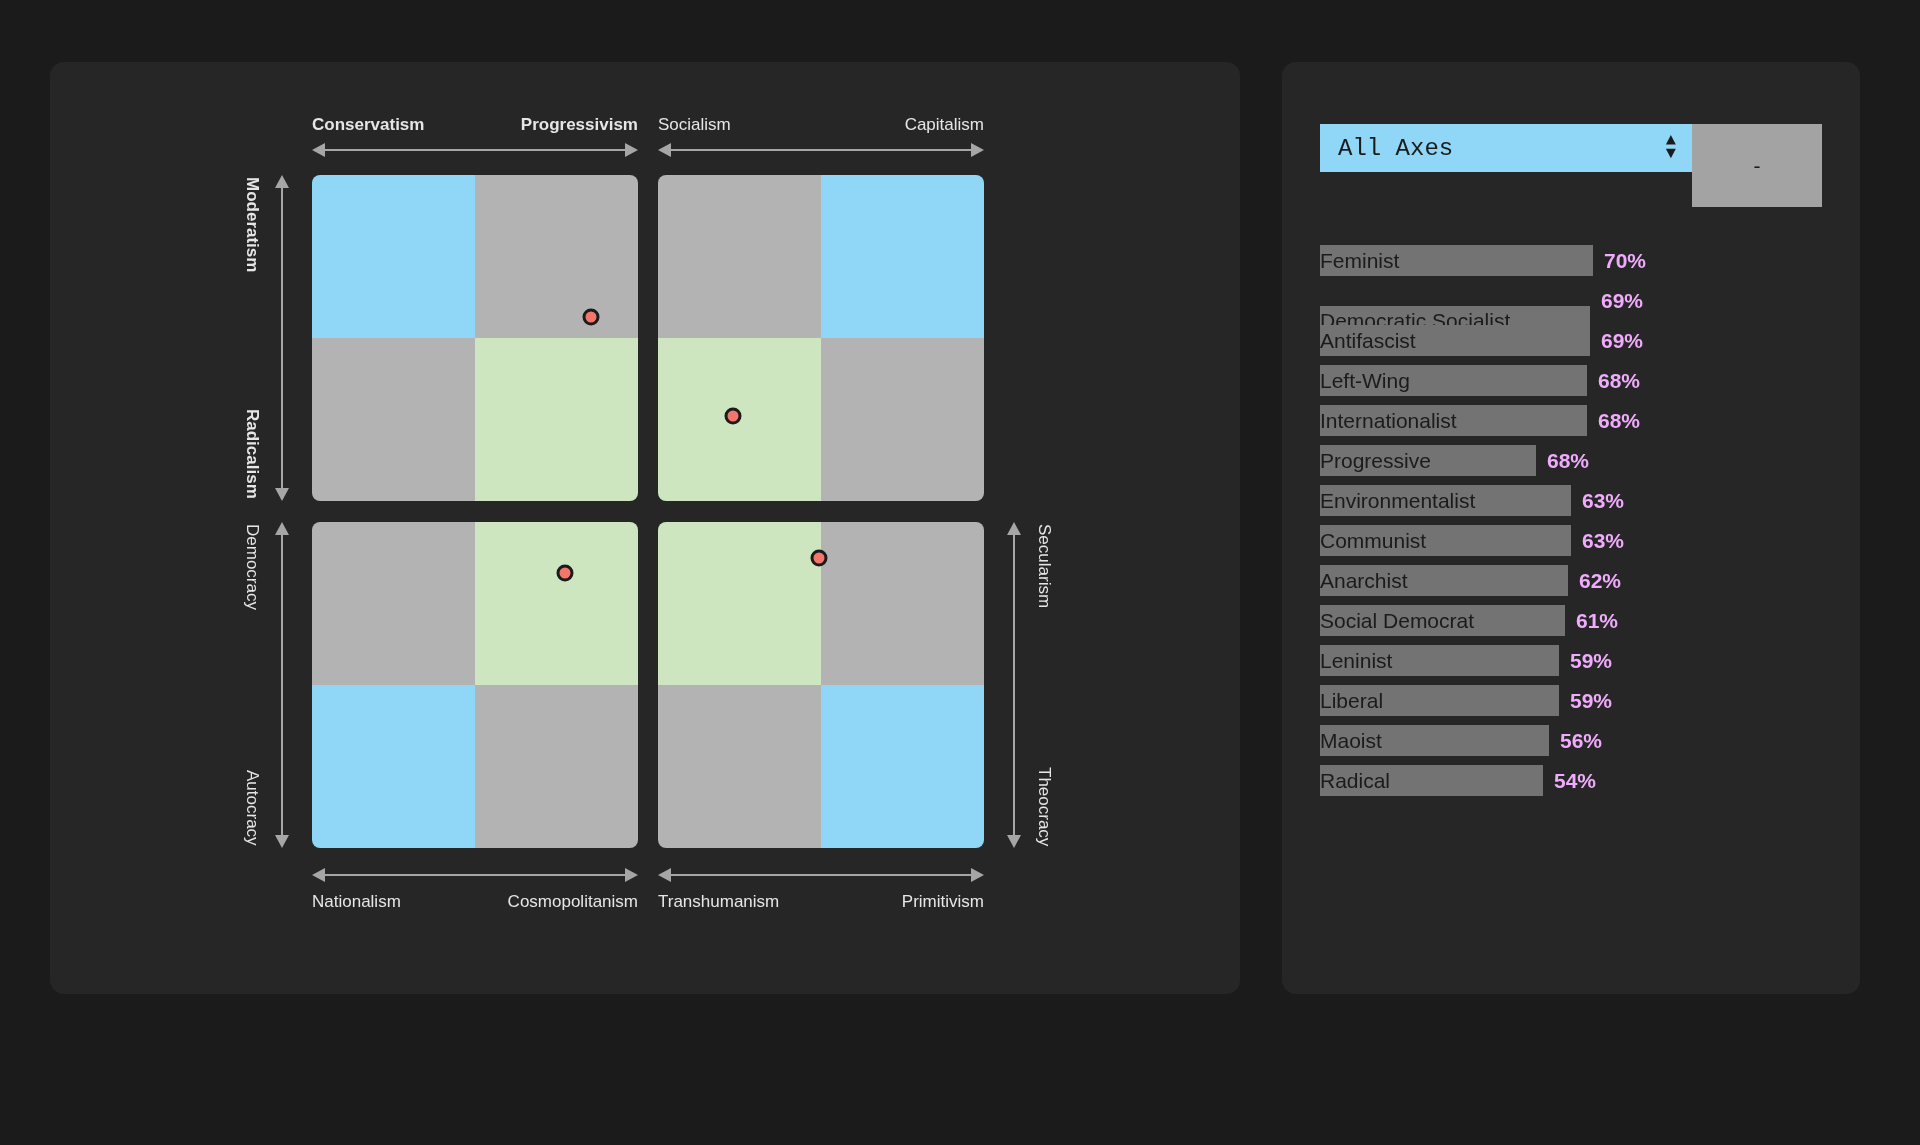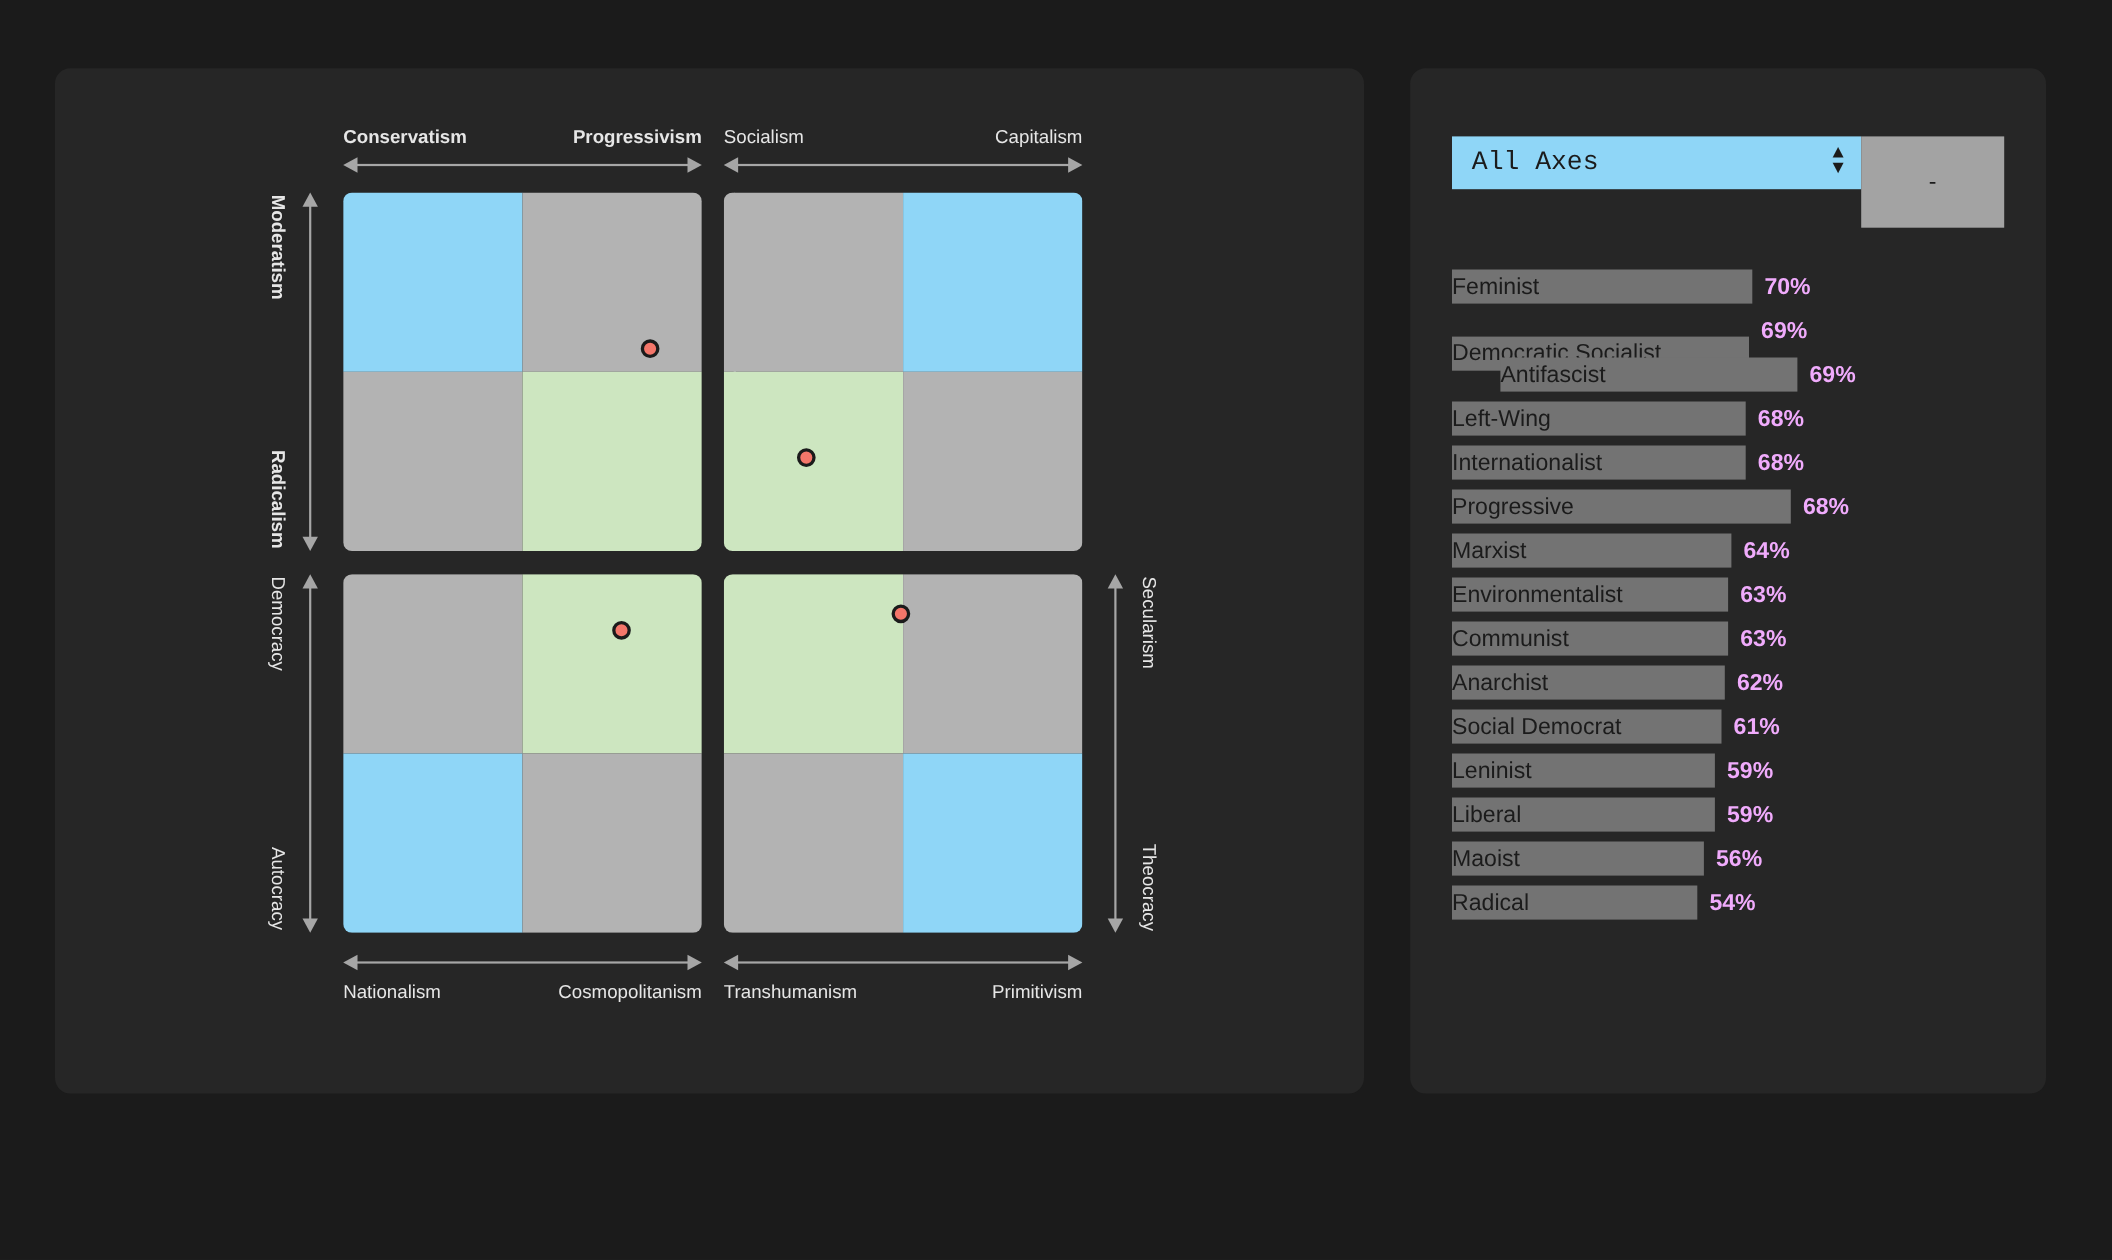--- a/index.html
+++ b/index.html
@@ -328,48 +328,42 @@
             </div>
             <span class="result-pct">70%</span>
           </div>
           <div class="result-row">
             <div class="result-bar" style="width:270px;margin-top:41px;">
               <span>Democratic Socialist</span>
             </div>
             <span class="result-pct">69%</span>
           </div>
           <div class="result-row">
-            <div class="result-bar" style="width:270px;margin-left:44px;">
+            <div class="result-bar" style="width:270px;">
               <span>Antifascist</span>
             </div>
             <span class="result-pct">69%</span>
           </div>
           <div class="result-row">
             <div class="result-bar" style="width:267px;">
               <span>Left-Wing</span>
             </div>
             <span class="result-pct">68%</span>
           </div>
           <div class="result-row">
             <div class="result-bar" style="width:267px;">
               <span>Internationalist</span>
             </div>
             <span class="result-pct">68%</span>
           </div>
           <div class="result-row">
-            <div class="result-bar" style="width:308px;">
+            <div class="result-bar" style="width:216px;">
               <span>Progressive</span>
             </div>
             <span class="result-pct">68%</span>
-          </div>
-          <div class="result-row">
-            <div class="result-bar" style="width:254px;">
-              <span>Marxist</span>
-            </div>
-            <span class="result-pct">64%</span>
           </div>
           <div class="result-row">
             <div class="result-bar" style="width:251px;">
               <span>Environmentalist</span>
             </div>
             <span class="result-pct">63%</span>
           </div>
           <div class="result-row">
             <div class="result-bar" style="width:251px;">
               <span>Communist</span>

